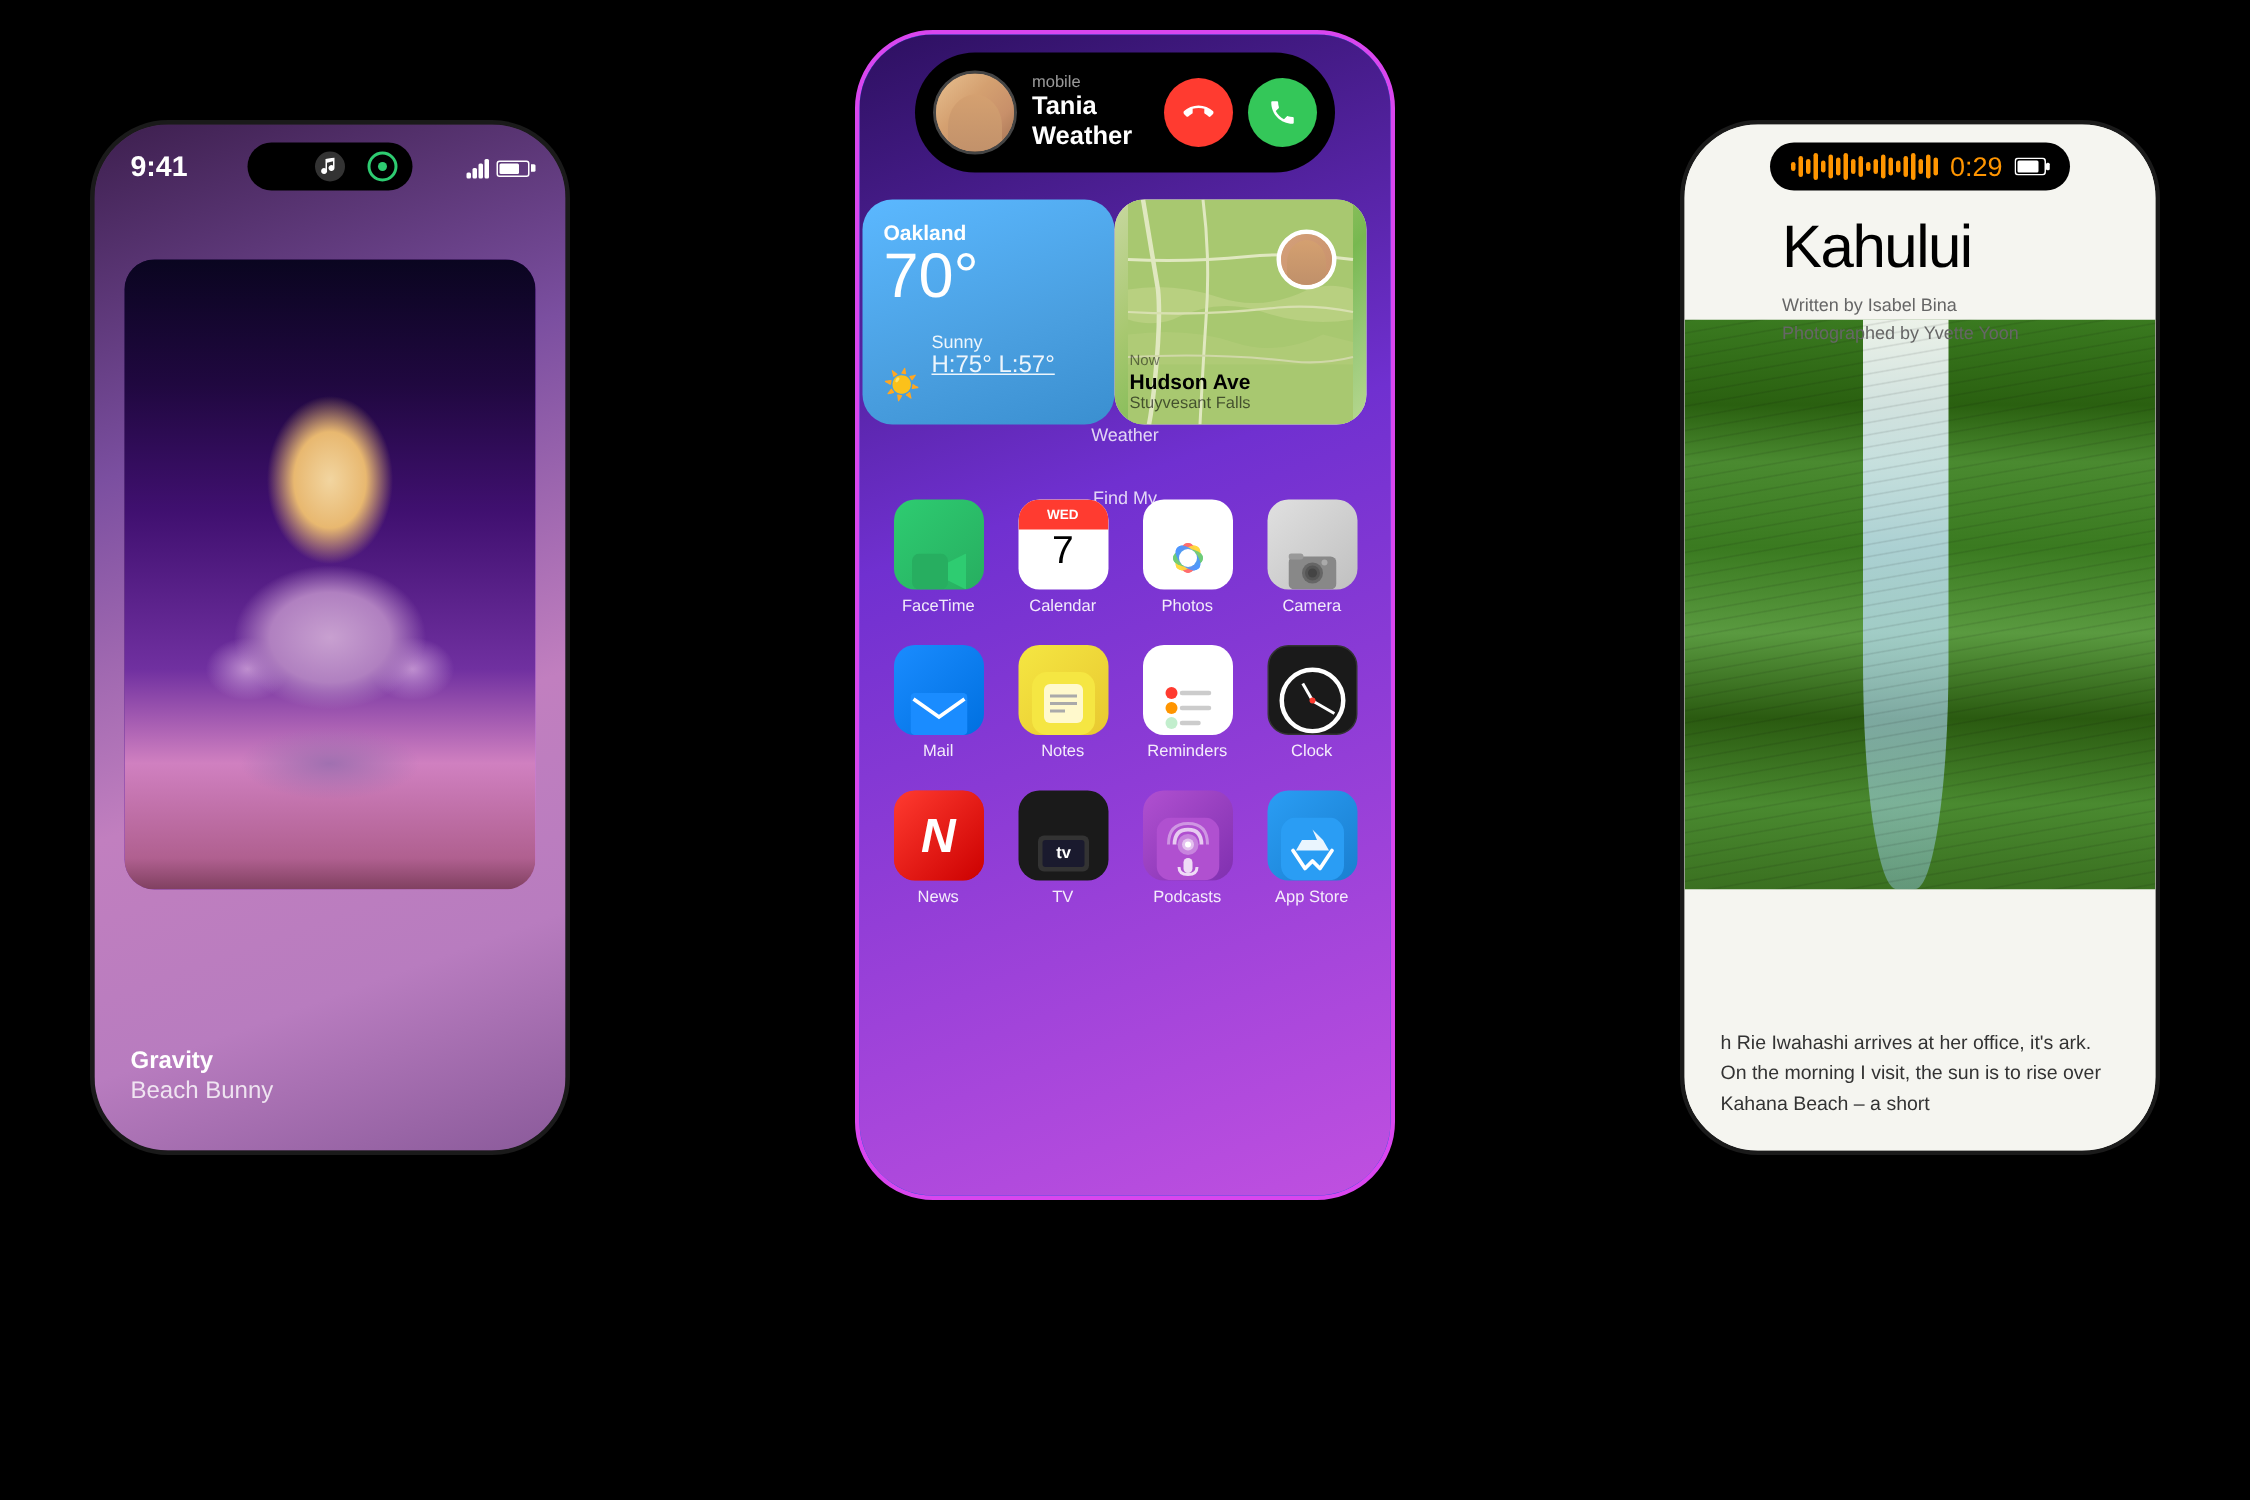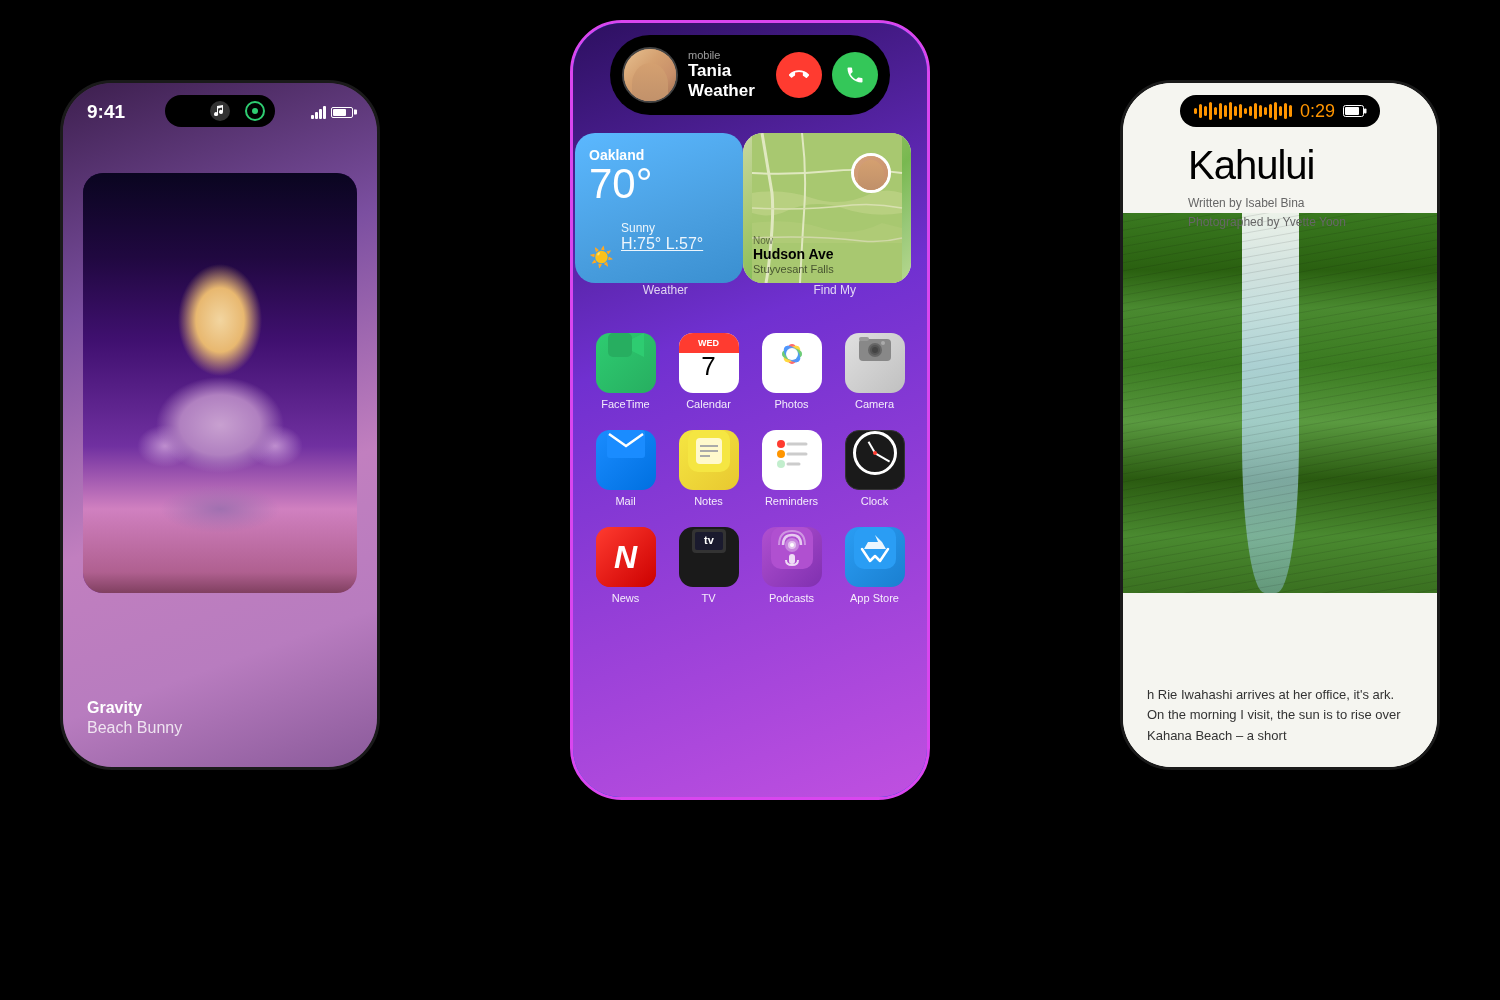--- a/index.html
+++ b/index.html
@@ -377,21 +377,21 @@
       flex-direction: column;
       align-items: center;
       gap: 5px;
     }
 
     .app-icon {
       width: 60px;
       height: 60px;
       border-radius: 14px;
       display: flex;
-      align-items: flex-start;
+      align-items: flex-end;
       justify-content: center;
       font-size: 28px;
       position: relative;
       overflow: hidden;
     }
 
     .app-label {
       color: rgba(255,255,255,0.9);
       font-size: 11px;
       text-align: center;
@@ -411,22 +411,22 @@
     .icon-podcasts { background: linear-gradient(135deg, #b050d0, #8030b0); }
     .icon-appstore { background: linear-gradient(135deg, #2a9df4, #1a7fd0); }
 
     
     .widget-labels {
       position: absolute;
       top: 260px;
       left: 16px;
       right: 16px;
       display: grid;
-      grid-template-columns: 1fr 1fr;
-      gap: 17px;
+      grid-template-columns: 1fr;
+      gap: 28px;
     }
 
     .widget-label-text {
       text-align: center;
       color: rgba(255,255,255,0.8);
       font-size: 12px;
     }
 
     
     .phone-right-bg {

